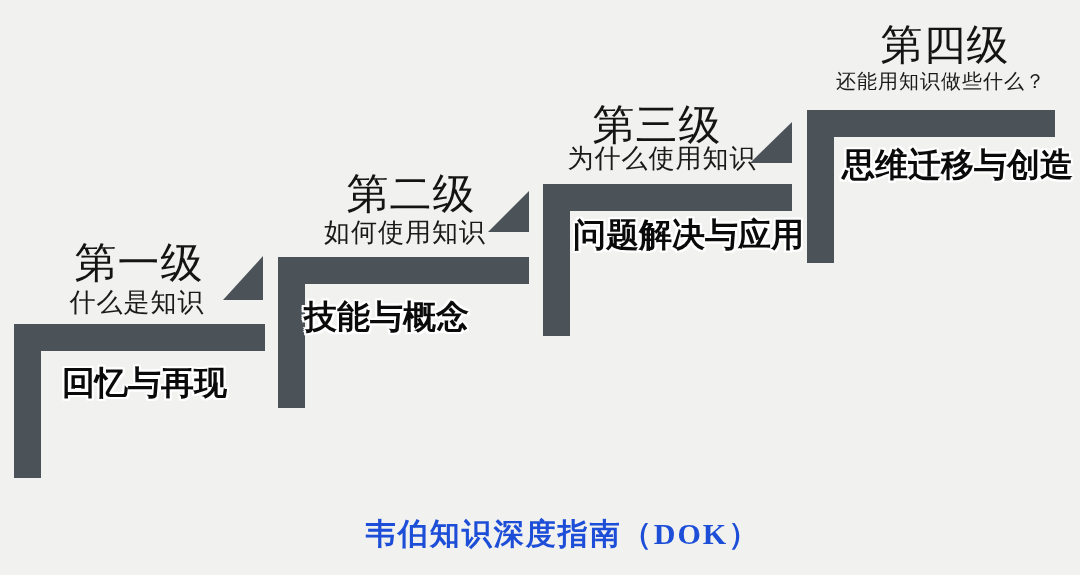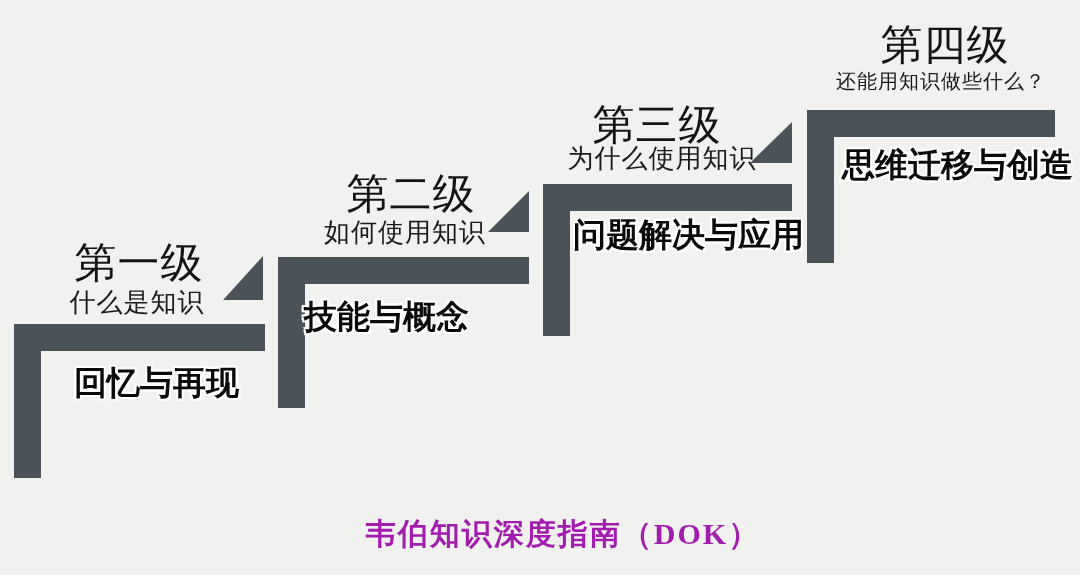--- a/index.html
+++ b/index.html
@@ -61,31 +61,31 @@
   .main-title {
     position: absolute;
     left: 363px;
     top: 514px;
     width: 400px;
     text-align: center;
     font-family: "Liberation Serif", serif;
     font-size: 30px;
     font-weight: 600;
     letter-spacing: 2px;
-    color: #a21caf;
+    color: #1d4ed8;
     white-space: nowrap;
   }
 
   
   .s1h { left: 14px;  top: 324px; width: 251px; height: 27px; }
   .s1v { left: 14px;  top: 324px; width: 27px;  height: 154px; }
   .t1  { left: 223px; top: 256px; width: 40px;  height: 44px; }
   .l1-title { left: 39px;  top: 242px; width: 200px; }
   .l1-sub   { left: 37px;  top: 289px; width: 200px; }
-  .l1-desc  { left: 74px;  top: 366px; }
+  .l1-desc  { left: 62px;  top: 366px; }
 
   
   .s2h { left: 278px; top: 257px; width: 251px; height: 27px; }
   .s2v { left: 278px; top: 257px; width: 27px;  height: 151px; }
   .t2  { left: 488px; top: 191px; width: 41px;  height: 41px; }
   .l2-title { left: 311px; top: 173px; width: 200px; }
   .l2-sub   { left: 305px; top: 219px; width: 200px; }
   .l2-desc  { left: 304px; top: 300px; }
 
   

